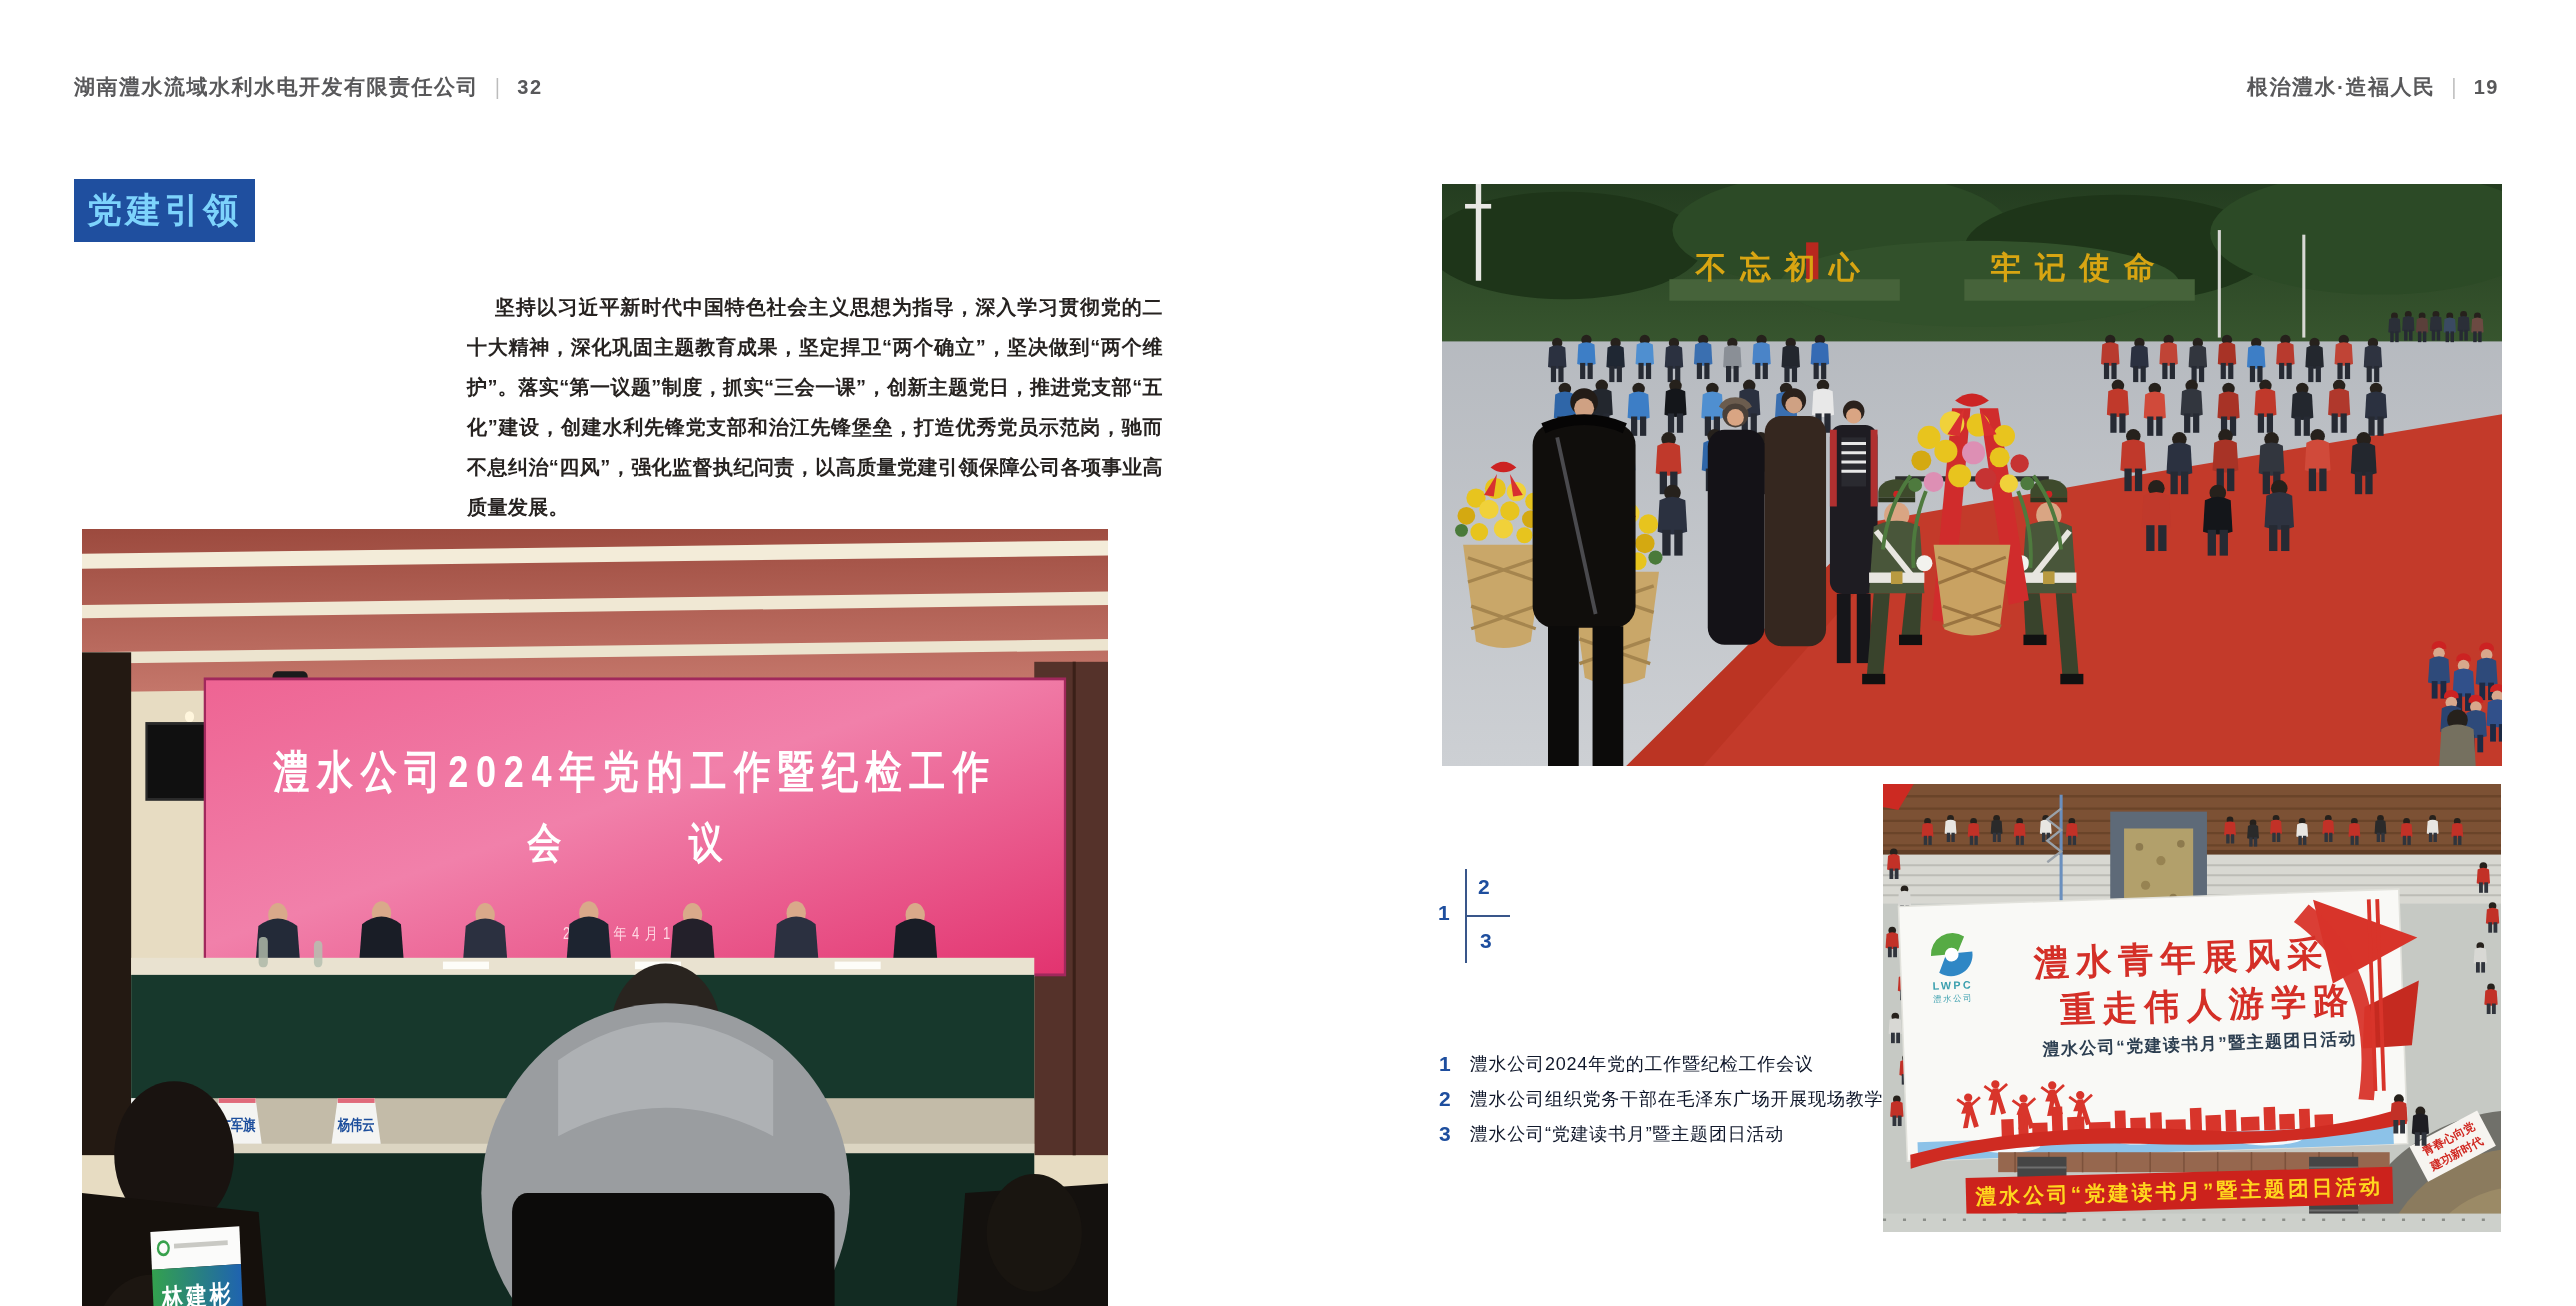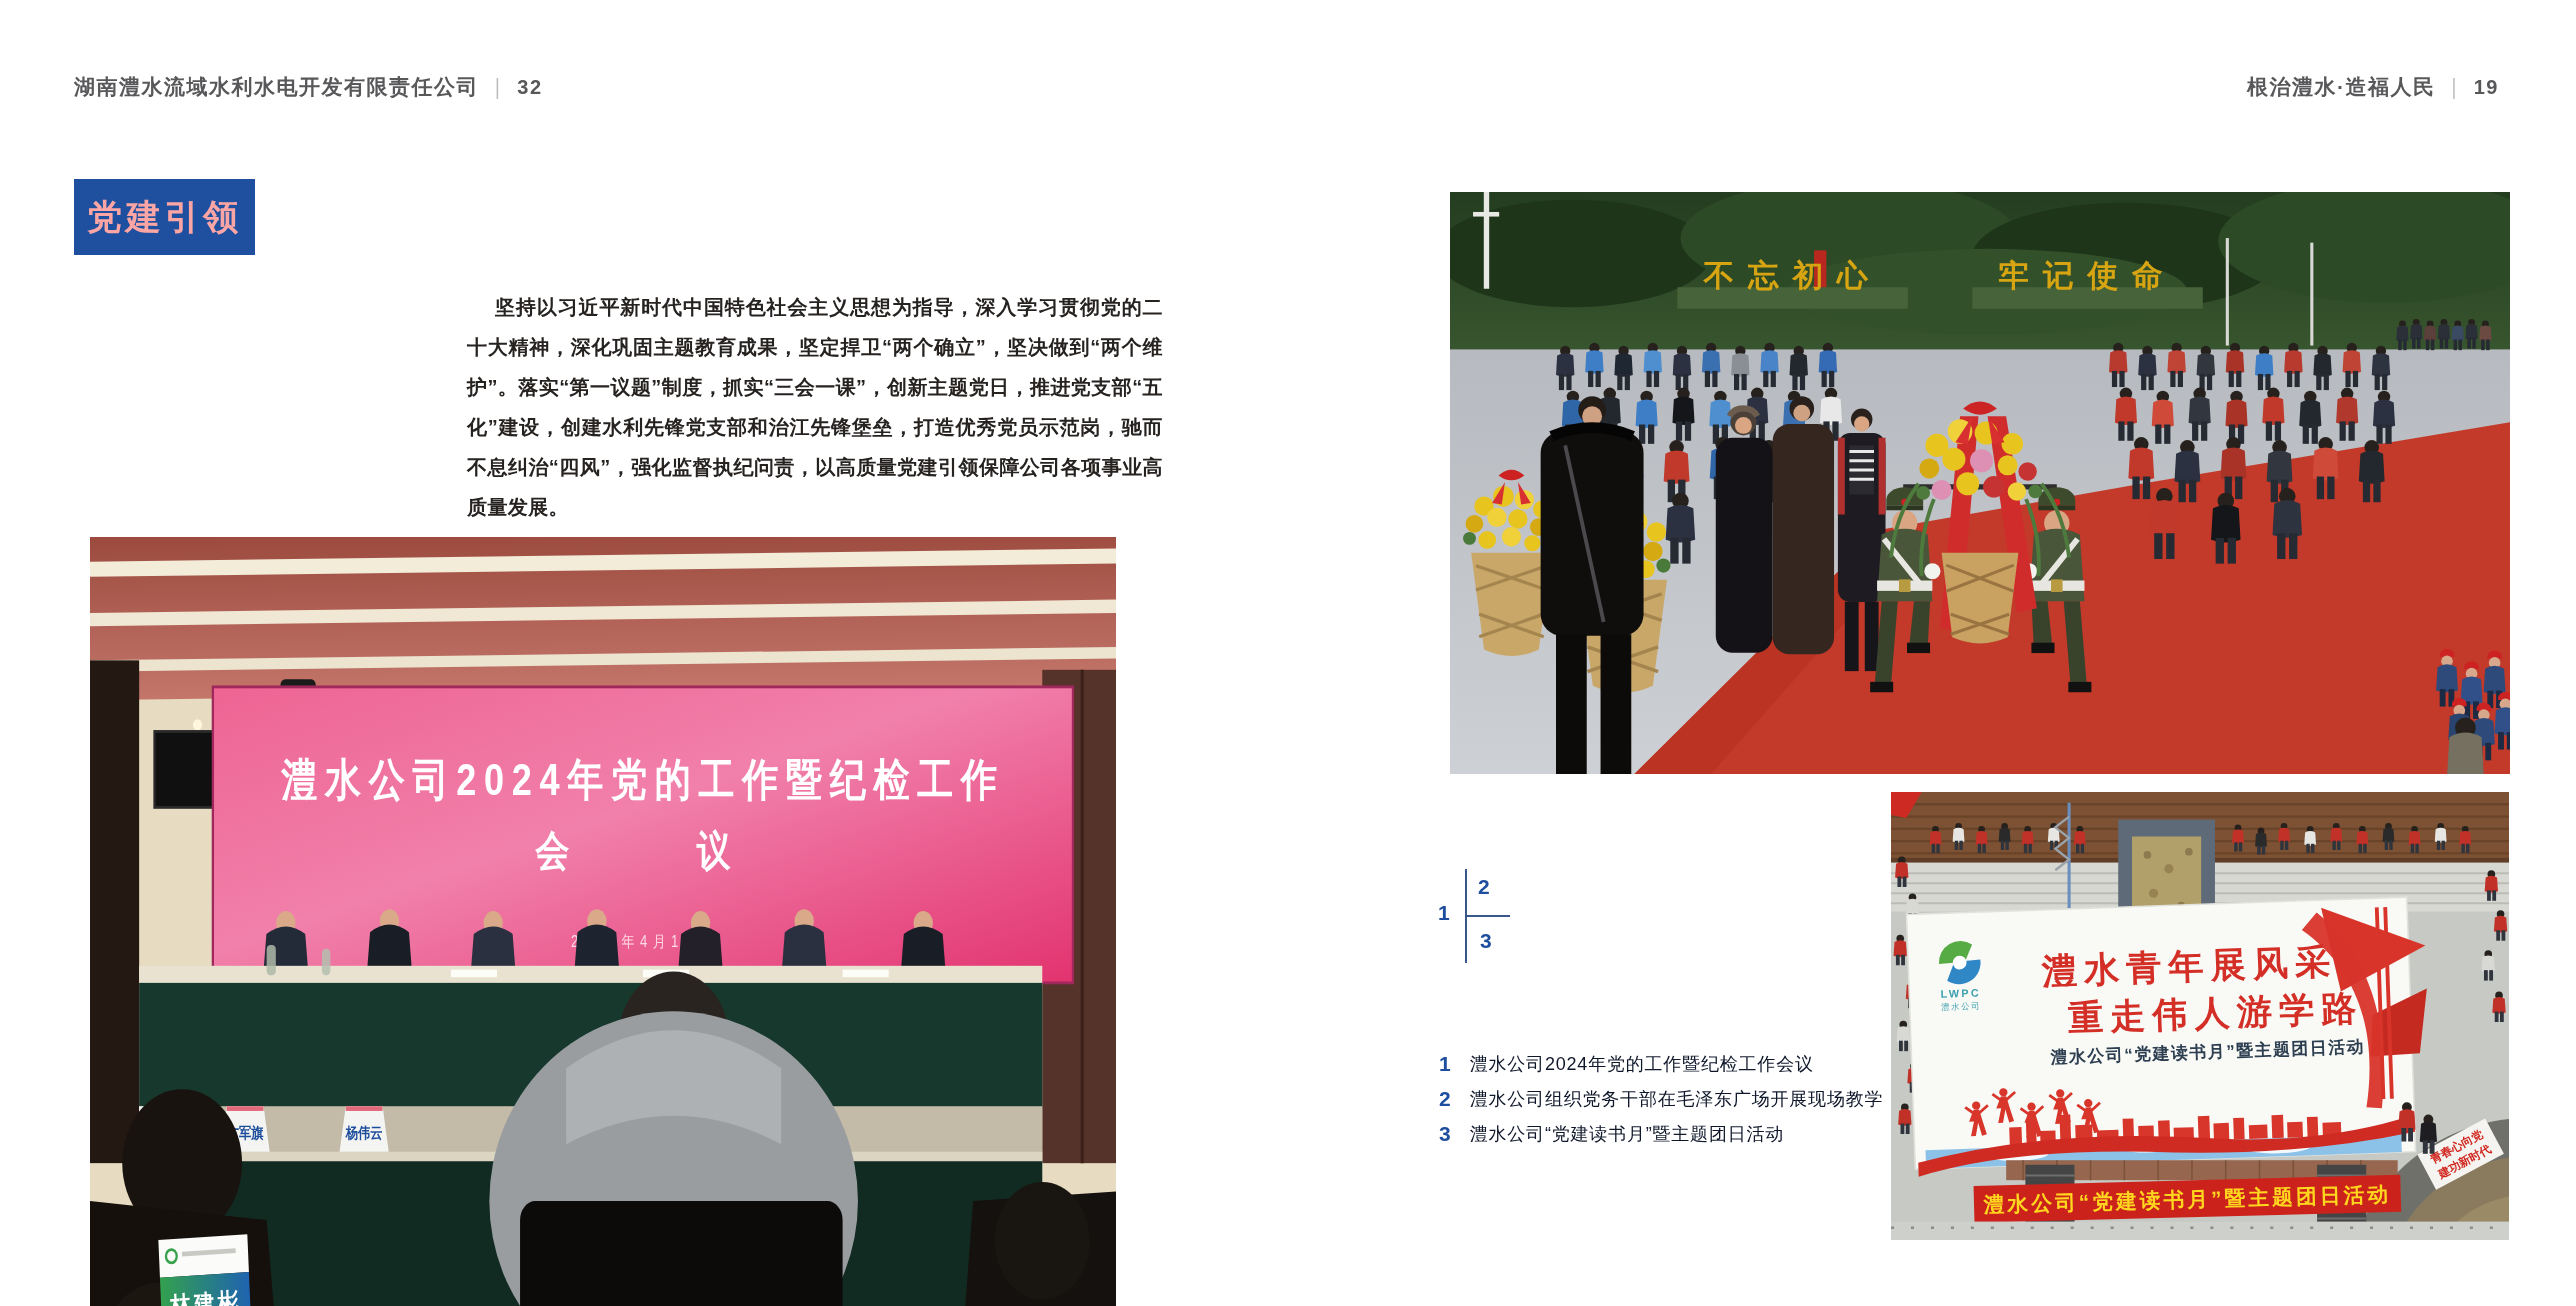--- a/index.html
+++ b/index.html
@@ -4,27 +4,27 @@
 <style>
   html,body{margin:0;padding:0;background:#ffffff;}
   .page{position:relative;width:2576px;height:1306px;background:#ffffff;overflow:hidden;
         font-family:"Liberation Sans","DejaVu Sans",sans-serif;}
   .hdr{position:absolute;top:74px;height:26px;display:flex;align-items:center;gap:16px;
        font-size:21px;font-weight:bold;color:#58585a;letter-spacing:1.5px;}
   .hdr .sep{color:#bcbcbc;font-weight:300;font-size:18.4px;transform:scaleY(1.15);}
   .hdr .pagenum{font-size:20px;color:#58585a;}
   .hdr-left{left:74px;}
   .hdr-right{right:77px;}
-  .badge{position:absolute;left:74px;top:179px;width:181px;height:76px;background:#1f4f9f;
-         color:#fca5a5;font-size:35px;font-weight:bold;letter-spacing:3.8px;
+  .badge{position:absolute;left:74px;top:179px;width:181px;height:63px;background:#1f4f9f;
+         color:#7dd3fc;font-size:35px;font-weight:bold;letter-spacing:3.8px;
          display:flex;align-items:center;justify-content:center;}
   .intro{position:absolute;left:463px;top:283px;width:696px;margin:4px;
          font-size:20px;line-height:40px;font-weight:600;color:#262220;
          text-align:justify;text-indent:28px;letter-spacing:0.4px;}
-  .photo{position:absolute;margin:12px;padding:0;background:#ddd;overflow:hidden;}
+  .photo{position:absolute;margin:4px;padding:0;background:#ddd;overflow:hidden;}
   .photo svg{display:block;width:100%;height:100%;}
   #photo1{left:78px;top:525px;width:1026px;height:869px;}
   #photo2{left:1438px;top:180px;width:1060px;height:582px;}
   #photo3{left:1879px;top:780px;width:618px;height:448px;}
   .figindex{position:absolute;left:1432px;top:866px;width:84px;height:103px;}
   .figindex .vline{position:absolute;left:33px;top:3.1px;width:1.5px;height:94px;background:#39568a;}
   .figindex .hline{position:absolute;left:33px;top:49px;width:45px;height:1.5px;background:#39568a;}
   .figindex .fi{position:absolute;font-size:21px;font-weight:bold;color:#1e4e9e;}
   .fi.n1{left:6.1px;top:35px;} .fi.n2{left:46px;top:9.2px;} .fi.n3{left:48px;top:63px;}
   .captions{position:absolute;left:1439px;top:1046px;width:584px;}

